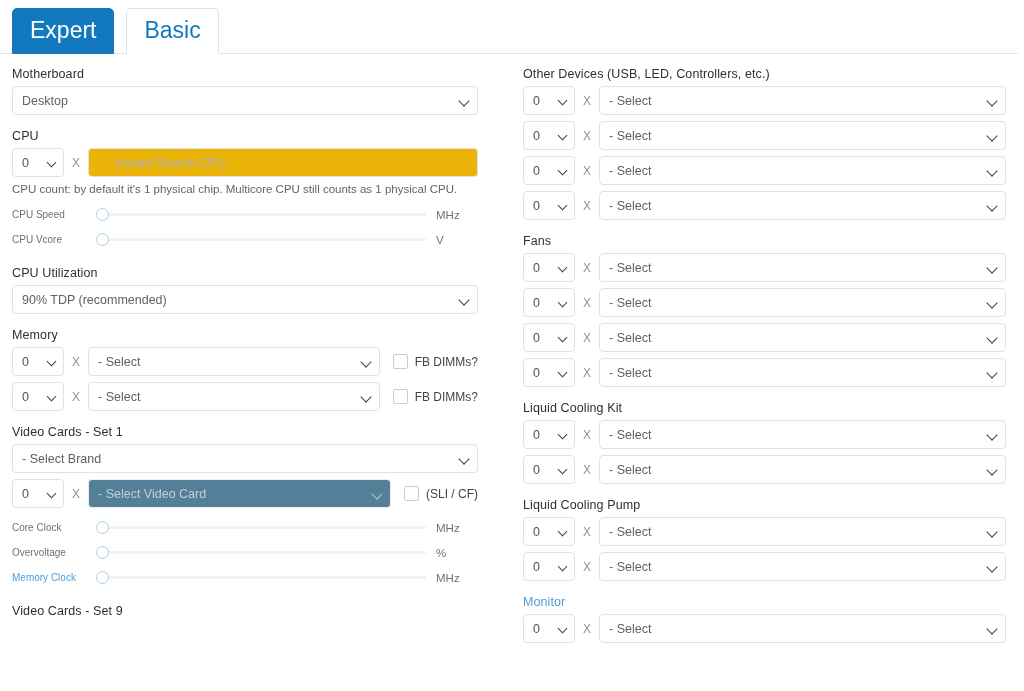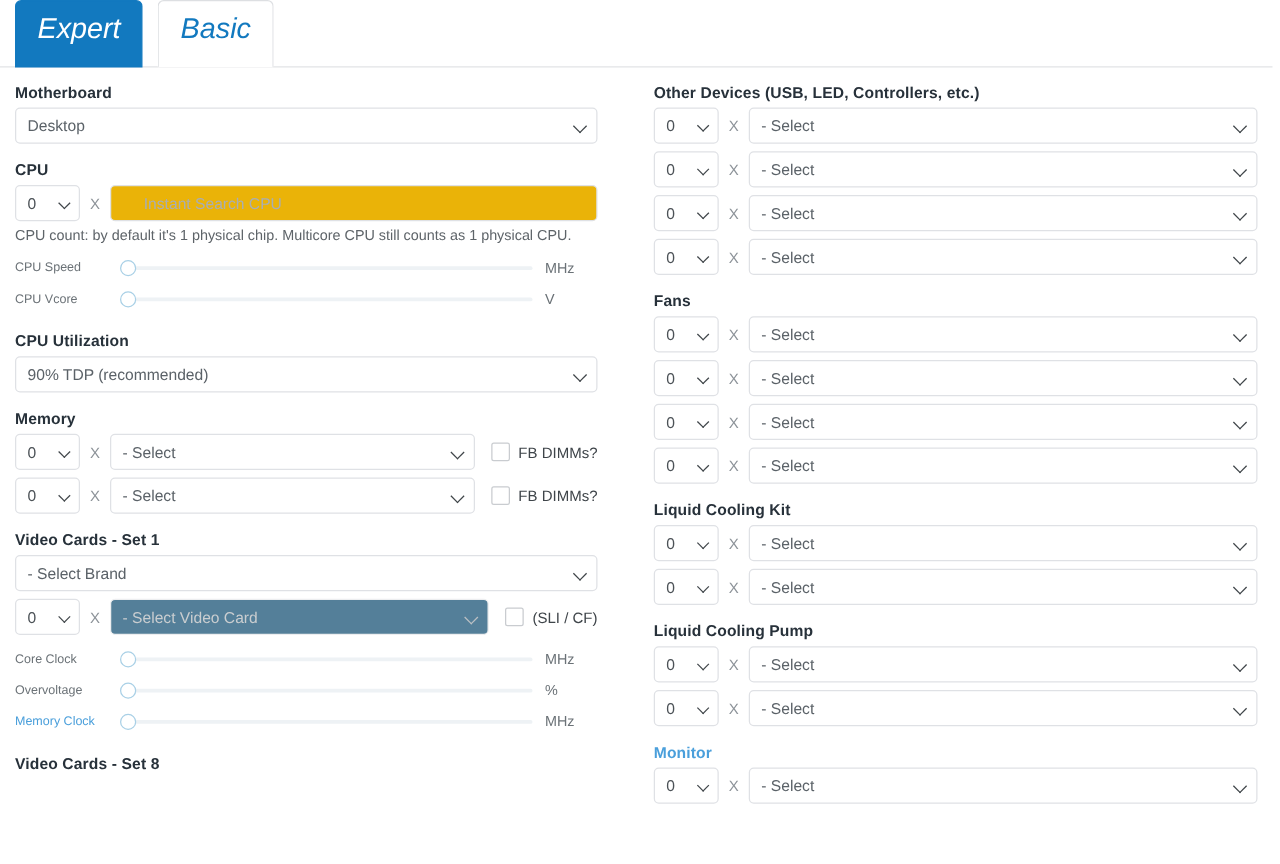--- a/index.html
+++ b/index.html
@@ -11,21 +11,21 @@
     color: #212529;
     overflow: hidden;
   }
 
   
   .tabbar {
     position: relative;
     height: 54px;
     padding-left: 12px;
     display: flex;
-    font-style: italic;
+    align-items: flex-end;
   }
   .tabbar::after {
     content: "";
     position: absolute;
     left: 0; right: 6px; bottom: 0;
     height: 1px;
     background: #e2e4e6;
   }
   .tab {
     font-size: 23px;
@@ -60,21 +60,21 @@
     width: 512px;
     padding: 0 34px 0 12px;
   }
   .col.right { padding: 0 18px 0 11px; }
 
   .group { margin-top: 14px; }
   .group.first { margin-top: 13px; }
 
   .grp-label {
     font-size: 12.5px;
-    font-weight: bold;
+    font-weight: normal;
     color: #27313a;
     margin-bottom: 5px;
     letter-spacing: .1px;
   }
   .grp-label.link { color: #4a9fdb; }
 
   
   .sel {
     width: 100%;
     height: 29px;
@@ -379,21 +379,21 @@
           <span class="sl-track-box">
             <span class="sl-track"></span>
             <span class="sl-knob"></span>
           </span>
           <span class="sl-unit">MHz</span>
         </div>
       </div>
     </div>
 
     <div class="group">
-      <div class="grp-label">Video Cards - Set 8</div>
+      <div class="grp-label">Video Cards - Set 9</div>
     </div>
 
   </div>
 
   <div class="col right">
 
     <div class="group first">
       <div class="grp-label">Other Devices (USB, LED, Controllers, etc.)</div>
 
       <div class="row">

